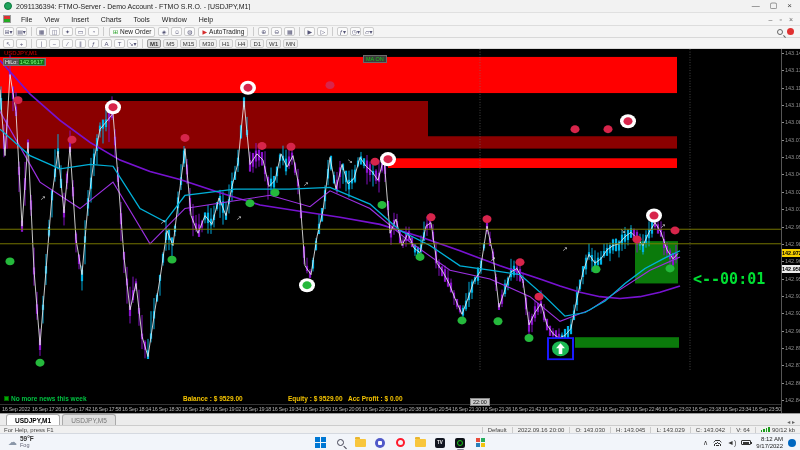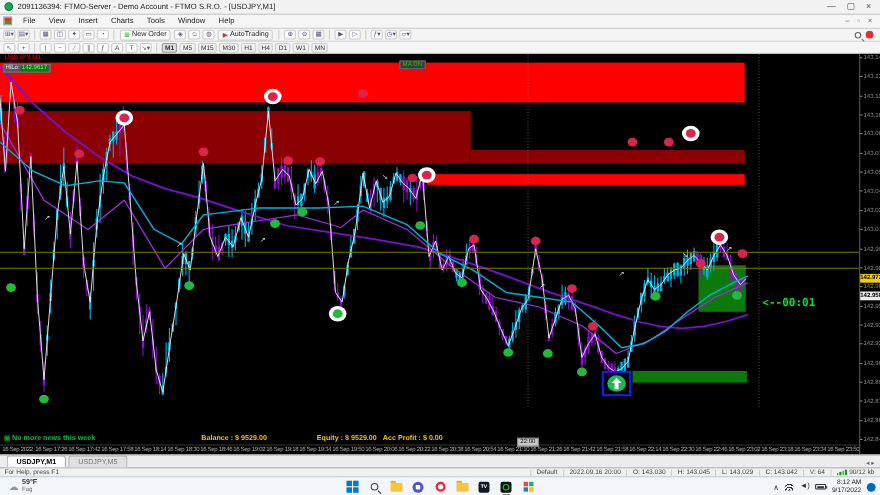--- a/index.html
+++ b/index.html
@@ -42,21 +42,21 @@
   .ytick { position:absolute; left:0; width:19px; font-size:5.5px; color:#8f8f8f; white-space:nowrap; }
   .ytick i { display:inline-block; width:2px; height:1px; background:#8f8f8f; vertical-align:middle; margin-right:1px; }
   .price-chip { position:absolute; left:0; width:19px; height:8px; font-size:5.5px; font-weight:bold; color:#000; text-align:center; line-height:8px; z-index:3; }
   #ask-chip { background:#f7d000; }
   #bid-chip { background:#ececec; }
 
   #symbol-label { position:absolute; left:4px; top:1px; font-size:6px; color:#a00000; font-weight:bold; z-index:4; }
   #hilo-chip { position:absolute; left:3px; top:9px; background:#565656; border:1px solid #777; color:#eee; font-size:5.5px; padding:0 1px; z-index:4; display:flex; align-items:center; gap:1px;}
   #hilo-chip b { background:#117711; color:#7dff7d; font-weight:normal; padding:0 1px; }
   #ma-chip { position:absolute; left:363px; top:6px; background:#3c3c3c; border:1px solid #6a6a6a; color:#19c819; font-size:5.5px; padding:0 2px; z-index:4; }
-  #countdown { position:absolute; left:693px; top:221px; color:#00e033; font-size:10px; font-weight:bold; font-family:"DejaVu Sans Mono",monospace; z-index:4; }
+  #countdown { position:absolute; left:693px; top:221px; color:#00e033; font-size:15px; font-weight:bold; font-family:"DejaVu Sans Mono",monospace; z-index:4; }
   #session-chip { position:absolute; left:470px; top:349px; background:#c8c8c8; color:#111; font-size:5.5px; padding:0 2px; z-index:4; border:1px solid #888; }
 
   #news-note { position:absolute; left:4px; top:346px; font-size:6.5px; font-weight:bold; color:#00c040; z-index:4; display:flex; align-items:center; gap:2px;}
   #news-icon { width:5px; height:5px; background:#0a0; border:1px solid #060; display:inline-block; }
   .acct-label { position:absolute; top:346px; font-size:6.5px; font-weight:bold; color:#f5c400; z-index:4; white-space:nowrap; }
   #balance-label { left:183px; } #equity-label { left:288px; } #profit-label { left:348px; }
 
   #timeaxis { position:absolute; left:0; top:355px; width:781px; height:9px; border-top:1px solid #333; }
   .xtick { position:absolute; top:1px; font-size:5.5px; color:#b0b0b0; white-space:nowrap; letter-spacing:-0.3px; }
 

